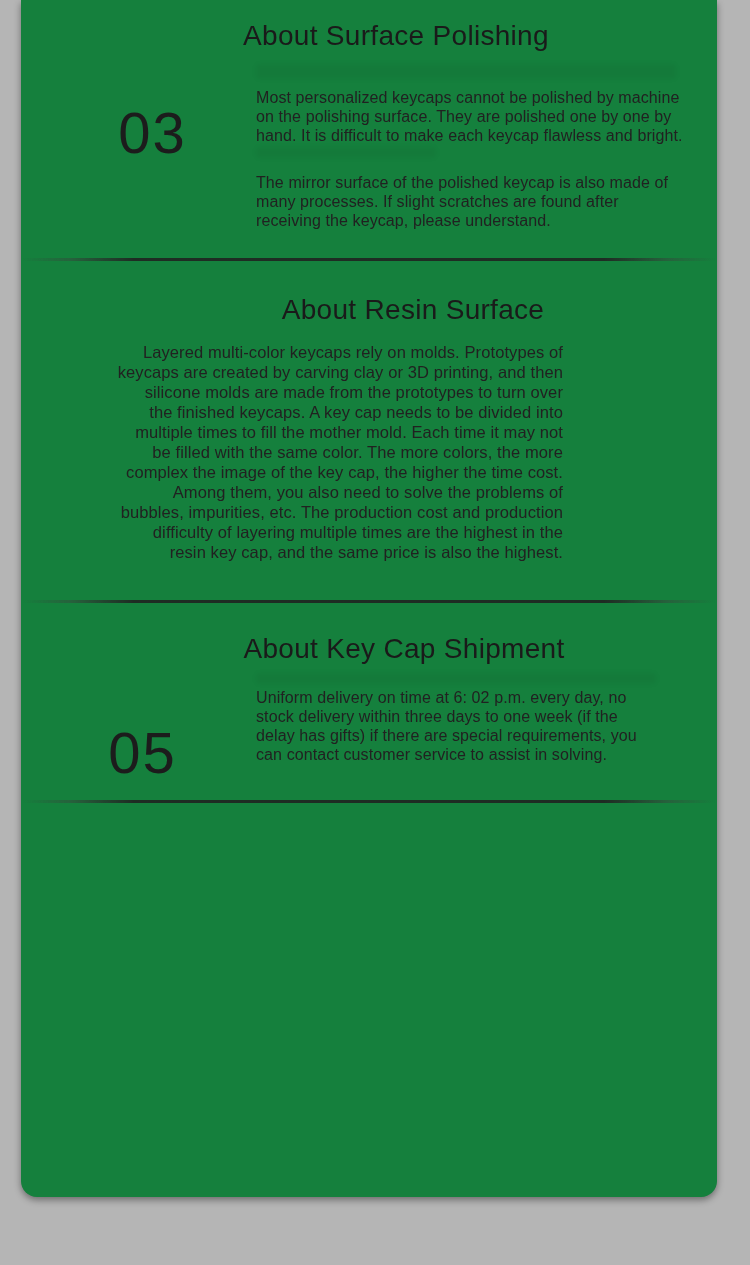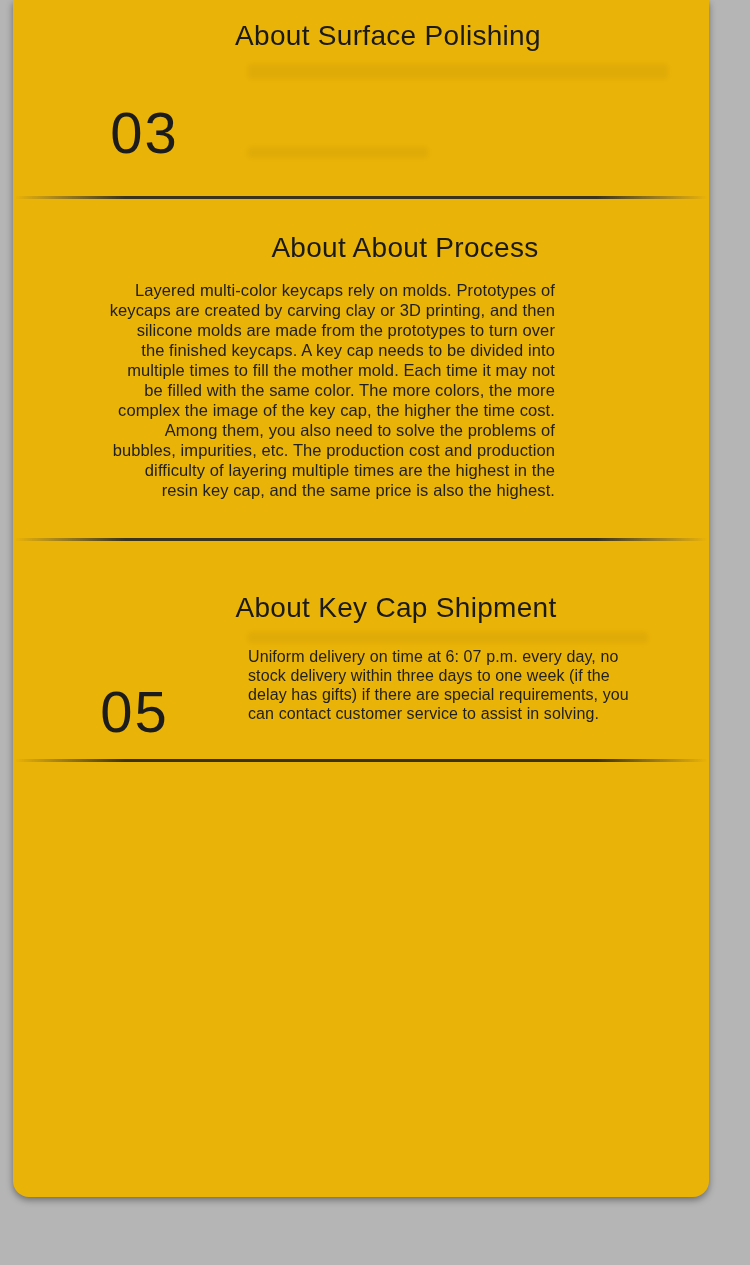--- a/index.html
+++ b/index.html
@@ -4,38 +4,38 @@
 <style>
   html, body { margin:0; padding:0; }
   body {
     width:750px; height:1265px;
     background:#b5b5b5;
     font-family:"Liberation Sans", sans-serif;
     overflow:hidden;
   }
   .card {
     position:relative;
-    margin-left:13px;
+    margin-left:21px;
     width:696px; height:1197px;
-    background:#eab308;
+    background:#15803d;
     border-radius:0 0 16px 16px;
     box-shadow:0 3px 7px rgba(0,0,0,0.40);
   }
   .title {
     margin:0;
     font-weight:400;
     font-size:28px;
     line-height:32px;
     color:#1a1a1a;
     letter-spacing:0.3px;
     text-align:center;
   }
   .t1 { padding-top:20px; padding-left:54px; }
   .t2 { padding-top:32px; padding-left:88px; }
-  .t3 { padding-top:50px; padding-left:70px; }
+  .t3 { padding-top:29px; padding-left:70px; }
   .row { display:flex; align-items:flex-start; }
   .s1 .row { margin-top:36px; }
   .s2 .row { margin-top:16px; }
   .s3 .row { margin-top:23px; }
   .numcol { box-sizing:border-box; display:flex; justify-content:center; flex:none; }
   .s1 .numcol { width:235px; padding-top:10px; padding-left:28px; }
   .s3 .numcol { width:235px; padding-top:30px; padding-left:8px;align-items:flex-end; }
   .s2 .numcol { flex:none; padding-top:70px; padding-left:22px; }
   .bignum {
     font-size:58px; line-height:70px;
@@ -92,28 +92,34 @@
 
   <section class="panel s1">
     <h2 class="title t1">About Surface Polishing</h2>
     <div class="row">
       <div class="numcol">
         <span class="bignum">03</span>
       </div>
       <div class="textcol">
         <div class="ghost g1"></div>
         <div class="ghost g2"></div>
+        <p class="para">Most personalized keycaps cannot be polished by machine
+on the polishing surface. They are polished one by one by
+hand. It is difficult to make each keycap flawless and bright.</p>
+        <p class="para">The mirror surface of the polished keycap is also made of
+many processes. If slight scratches are found after
+receiving the keycap, please understand.</p>
       </div>
     </div>
   </section>
 
   <div class="divider d1"></div>
 
   <section class="panel s2">
-    <h2 class="title t2">About About Process</h2>
+    <h2 class="title t2">About Resin Surface</h2>
     <div class="row">
       <div class="textcol">
         <p class="para">Layered multi-color keycaps rely on molds. Prototypes of
 keycaps are created by carving clay or 3D printing, and then
 silicone molds are made from the prototypes to turn over
 the finished keycaps. A key cap needs to be divided into
 multiple times to fill the mother mold. Each time it may not
 be filled with the same color. The more colors, the more
 complex the image of the key cap, the higher the time cost.
 Among them, you also need to solve the problems of
@@ -127,21 +133,21 @@
   <div class="divider d2"></div>
 
   <section class="panel s3">
     <h2 class="title t3">About Key Cap Shipment</h2>
     <div class="row">
       <div class="numcol">
         <span class="bignum">05</span>
       </div>
       <div class="textcol">
         <div class="ghost g3"></div>
-        <p class="para">Uniform delivery on time at 6: 07 p.m. every day, no
+        <p class="para">Uniform delivery on time at 6: 02 p.m. every day, no
 stock delivery within three days to one week (if the
 delay has gifts) if there are special requirements, you
 can contact customer service to assist in solving.</p>
       </div>
     </div>
   </section>
 
   <div class="divider d3"></div>
 
   <div class="bottom-space"></div>

